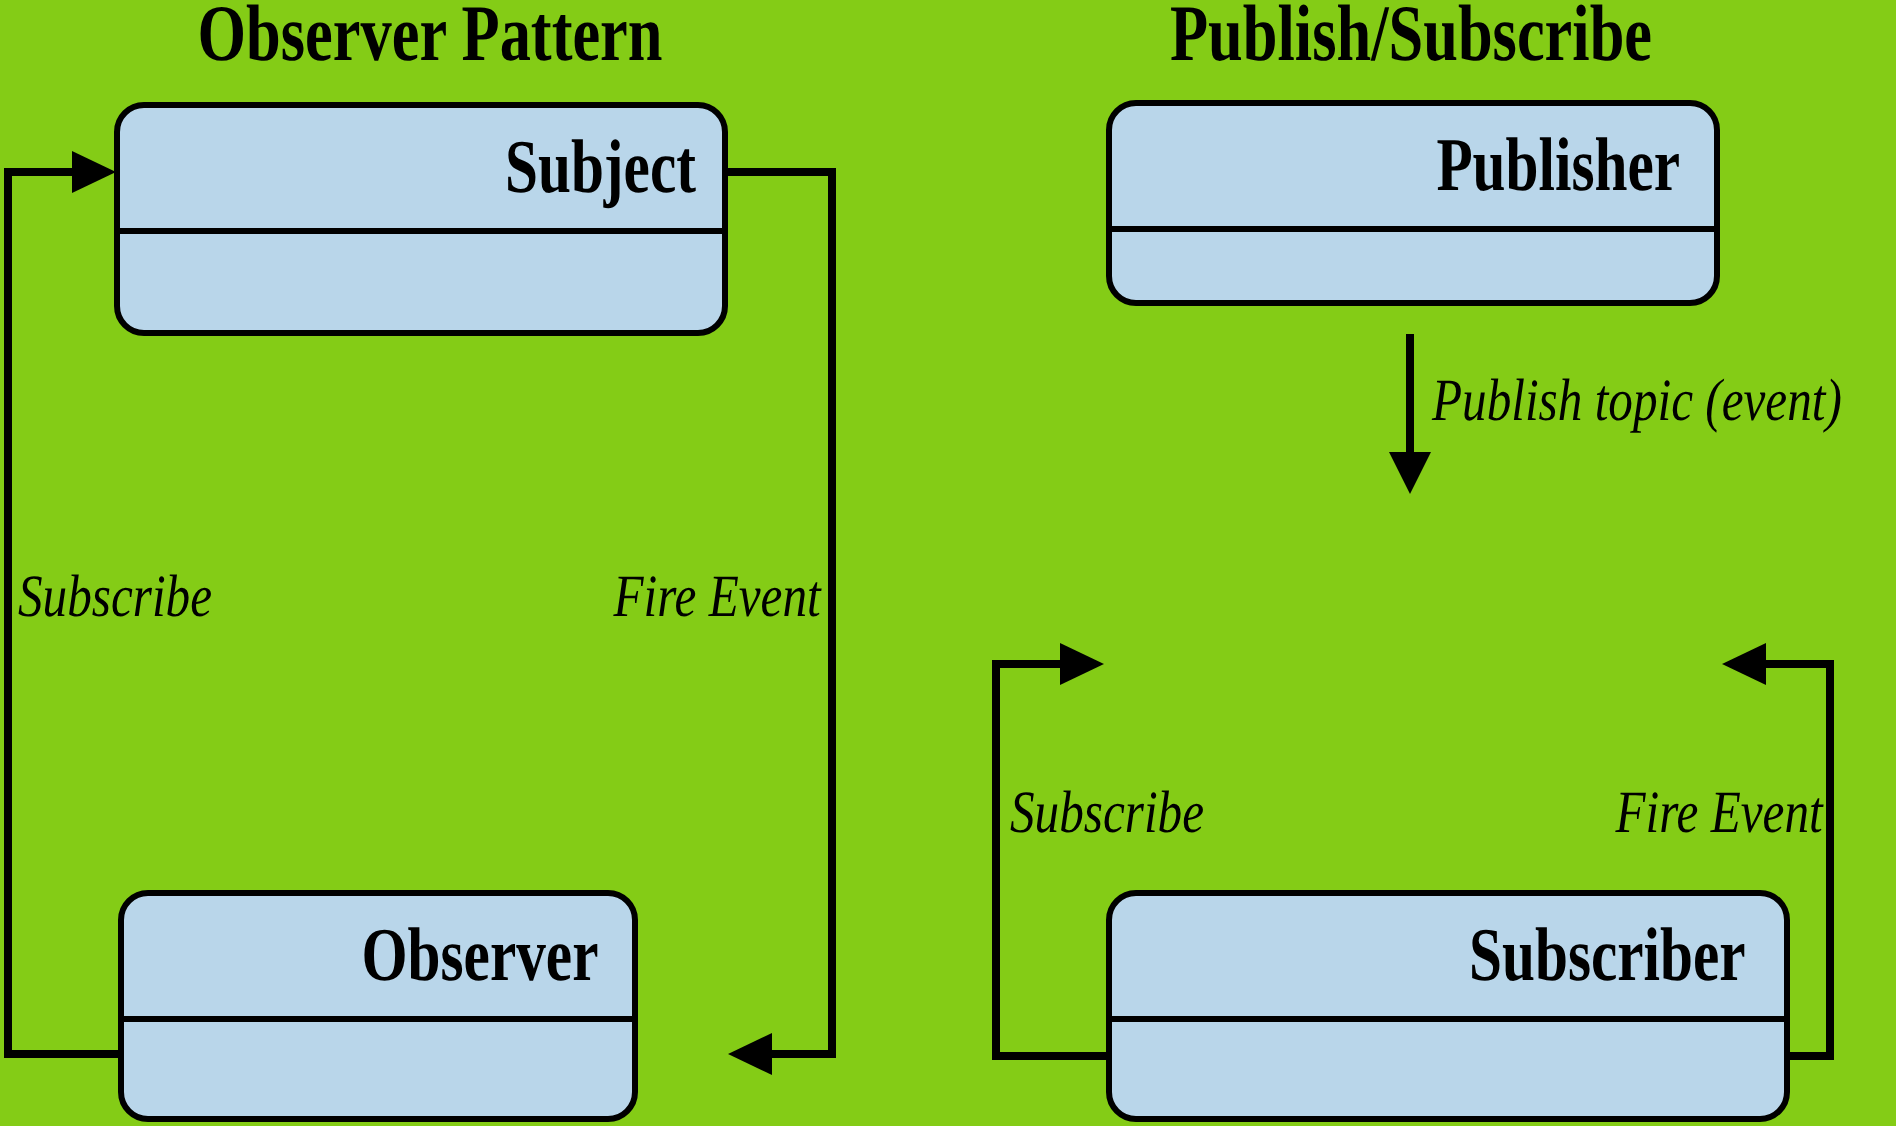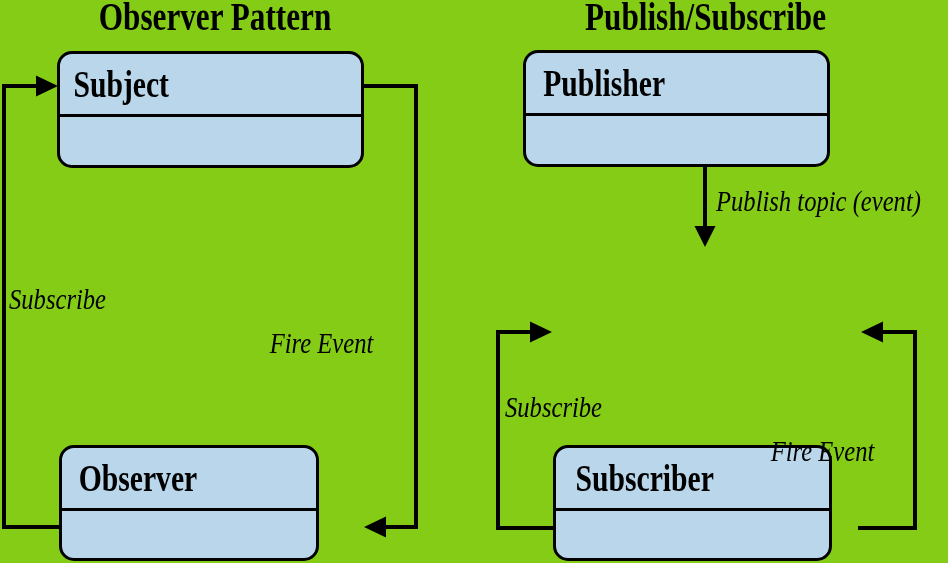--- a/index.html
+++ b/index.html
@@ -32,21 +32,21 @@
     border-radius: 15px;
     display: flex;
     flex-direction: column;
   }
   .uml-box .label-sec {
     box-sizing: border-box;
     height: 63px;
     border-bottom: 3.5px solid #000;
     display: flex;
     align-items: center;
-    justify-content: flex-start;
+    justify-content: flex-end;
   }
   .uml-box .body-sec { flex: 1; }
   .box-label {
     font-weight: bold;
     font-size: 38px;
     line-height: 1;
     white-space: nowrap;
     transform: scaleX(0.78);
     transform-origin: 50% 50%;
   }
@@ -72,21 +72,21 @@
     font-size: 30px;
     line-height: 1.1;
     white-space: nowrap;
   }
   .edge-label .cond {
     display: inline-block;
     transform: scaleX(0.82);
   }
   .edge-label.anchor-left { text-align: left; }
   .edge-label.anchor-left .cond { transform-origin: 0 50%; }
-  .edge-label.anchor-right { text-align: center; margin-top: 44px; }
+  .edge-label.anchor-right { text-align: right; }
   .edge-label.anchor-right .cond { transform-origin: 100% 50%; }
 </style>
 </head>
 <body>
 
 <div class="canvas">
 
   <svg class="connector-layer" viewBox="0 0 948 563">
 
     <path d="M 61 527 H 4 V 86 H 40"></path>
@@ -119,29 +119,29 @@
     <div class="body-sec"></div>
   </div>
 
   <div class="uml-box" style="left:59px; top:445px; width:260px; height:116px;">
     <div class="label-sec">
       <span class="box-label">Observer</span>
     </div>
     <div class="body-sec"></div>
   </div>
 
-  <div class="uml-box" style="left:523px; top:50px; width:307px; height:117px;">
+  <div class="uml-box" style="left:553px; top:50px; width:307px; height:103px;">
     <div class="label-sec">
       <span class="box-label">Publisher</span>
     </div>
     <div class="body-sec"></div>
   </div>
 
 
-  <div class="uml-box" style="left:553px; top:445px; width:279px; height:116px;">
+  <div class="uml-box" style="left:553px; top:445px; width:342px; height:116px;">
     <div class="label-sec">
       <span class="box-label">Subscriber</span>
     </div>
     <div class="body-sec"></div>
   </div>
 
   <div class="edge-label anchor-left" style="left:9px; top:282px;">
     <span class="cond">Subscribe</span>
   </div>
   <div class="edge-label anchor-right" style="left:210px; top:282px; width:200px;">

